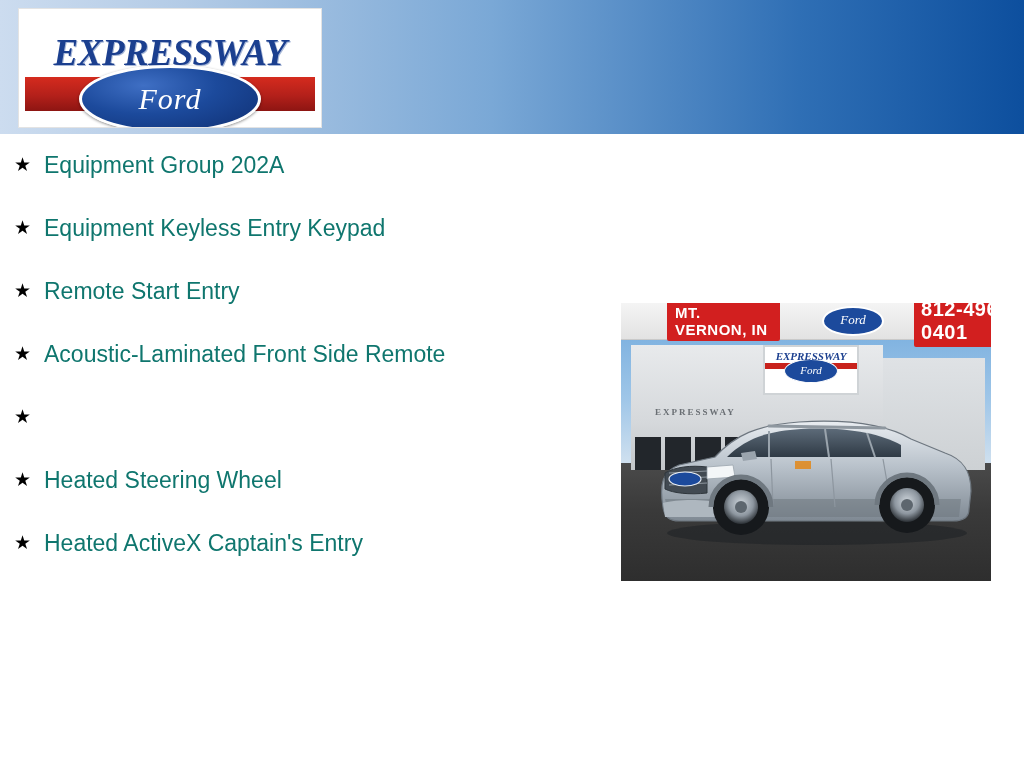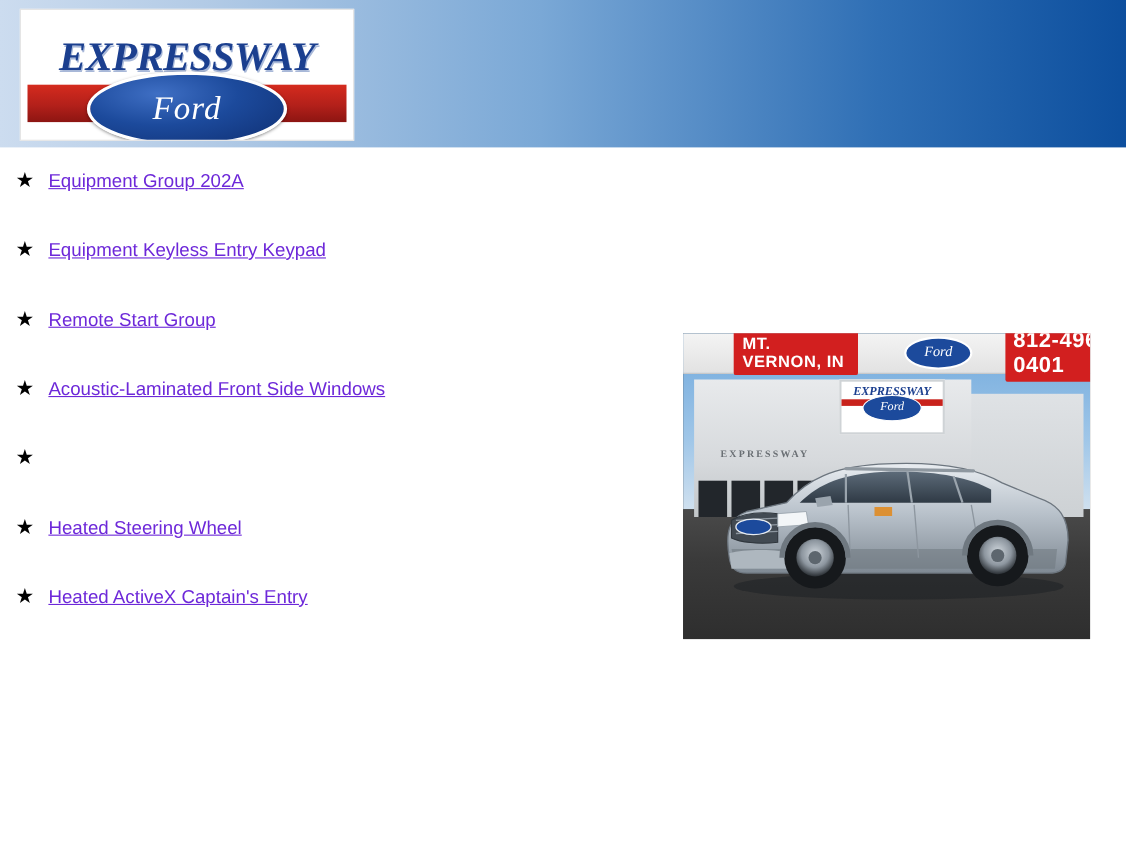--- a/index.html
+++ b/index.html
@@ -114,25 +114,24 @@
   }
   .bullet {
     width: 30px;
     flex: 0 0 30px;
     font-size: 19px;
     line-height: 34px;
     color: #000000;
     text-align: left;
   }
   .item-label {
-    font-size: 17px;
+    font-size: 23px;
     line-height: 34px;
-    color: #6d28d9;
+    color: #0f766e;
     max-width: 470px;
-    text-decoration: underline;
   }
 
   
   .photo {
     position: absolute;
     left: 621px;
     top: 303px;
     width: 370px;
     height: 278px;
     overflow: hidden;
@@ -283,26 +282,26 @@
     <span class="item-label">Equipment Group 202A</span>
   </div>
 
   <div class="list-item">
     <span class="bullet">★</span>
     <span class="item-label">Equipment Keyless Entry Keypad</span>
   </div>
 
   <div class="list-item">
     <span class="bullet">★</span>
-    <span class="item-label">Remote Start Group</span>
-  </div>
-
-  <div class="list-item">
-    <span class="bullet">★</span>
-    <span class="item-label">Acoustic-Laminated Front Side Windows</span>
+    <span class="item-label">Remote Start Entry</span>
+  </div>
+
+  <div class="list-item">
+    <span class="bullet">★</span>
+    <span class="item-label">Acoustic-Laminated Front Side Remote</span>
   </div>
 
   <div class="list-item">
     <span class="bullet">★</span>
   </div>
 
   <div class="list-item">
     <span class="bullet">★</span>
     <span class="item-label">Heated Steering Wheel</span>
   </div>

